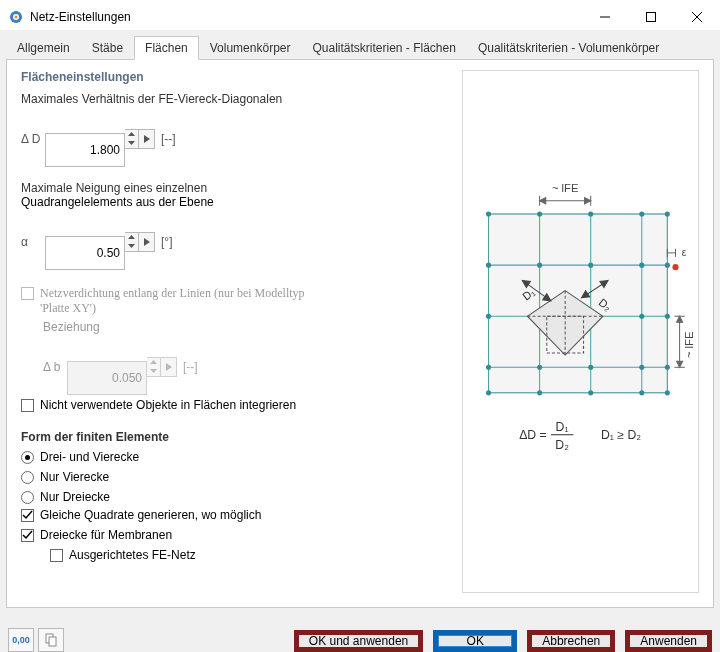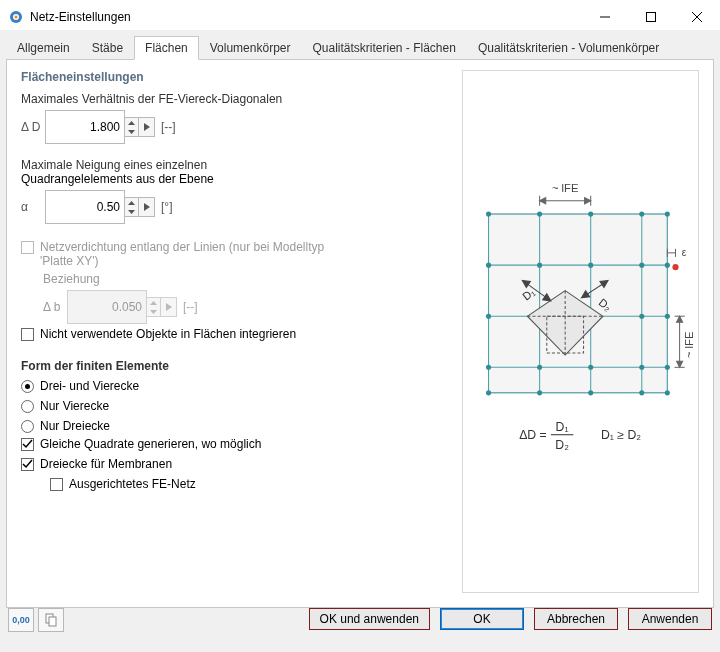--- a/index.html
+++ b/index.html
@@ -68,20 +68,21 @@
     background: #fff;
   }
   .section-title { color:#5b6f85; font-weight:600; margin-bottom:8px; }
   .label { color:#333; margin-top:8px; }
   .row { display:flex; align-items:center; margin-top:4px; }
   .sym { width: 24px; color:#555; }
   .numfield {
     width: 80px; height:24px; border:1px solid #b8b8b8; background:#fff;
     display:flex; align-items:center; justify-content:flex-end;
     padding: 16px 4px;
+    margin-top: 23px;
   }
   .numfield.disabled { background:#f3f3f3; color:#9a9a9a; border-color:#d0d0d0; }
   .spin { width:14px; height:20px; display:flex; flex-direction:column; border:1px solid #b8b8b8; border-left:none; background:#f6f6f6; }
   .spin .s { flex:1; display:flex; align-items:center; justify-content:center; }
   .spin.disabled { border-color:#d0d0d0; }
   .arrowbtn { width:16px;height:20px;border:1px solid #b8b8b8;border-left:none;display:flex;align-items:center;justify-content:center;background:#f6f6f6; }
   .arrowbtn.disabled { border-color:#d0d0d0; }
   .unit { margin-left:6px; color:#555; }
   .unit.disabled { color:#aaa; }
   .chk-row { display:flex; align-items:flex-start; margin-top:10px; }
@@ -92,31 +93,31 @@
   .radio-row{ display:flex; align-items:center; margin-top:6px; }
   .radio { width:13px;height:13px;border:1px solid #666;border-radius:50%;display:flex;align-items:center;justify-content:center;margin-right:6px; }
   .radio .dot{ width:5px;height:5px;border-radius:50%;background:#000;display:none; }
   .radio.checked .dot{display:block;}
   .disabled-text { color:#9a9a9a; }
   .group-sub { margin-left: 22px; margin-top:4px; }
   .bold { font-weight:600; }
   .bottombar {
     position:absolute; left:0; right:0; bottom:0; height:44px;
     background:#f0f0f0;
-    display:flex; align-items:flex-start;
+    display:flex; align-items:flex-end;
     padding: 0 8px;
     margin-top: 16px;
   }
   .iconbtn {
     width:26px;height:24px;border:1px solid #b8b8b8;background:#f8f8f8;margin-right:4px;
     display:flex;align-items:center;justify-content:center;
   }
   .btns { margin-left:auto; display:flex; gap:10px; }
   .btn {
-    min-width:84px; height:22px; border:1px solid #7f1d1d; background:#e9e9e9;
+    min-width:84px; height:22px; border:5px solid #7f1d1d; background:#e9e9e9;
     display:flex;align-items:center;justify-content:center; padding:0 10px;
   }
   .btn.primary { border-color:#0a63b0; box-shadow: inset 0 0 0 1px #2f89d6; }
   
   .diagram { position:absolute; inset:0; }
 </style>
 </head>
 <body>
 
 <div class="titlebar">
@@ -203,21 +204,21 @@
               </div>
           </div>
           <div class="arrowbtn">
             <svg width="6" height="8">
                 <path d="M0 0 L6 4 L0 8 Z" fill="#555"></path>
               </svg>
           </div>
           <span class="unit">[°]</span>
         </div>
 
-        <div class="chk-row" style="margin-top:16px;">
+        <div class="chk-row" style="margin-top:16px;font-family:Liberation Serif, serif;">
           <div class="chk disabled"></div>
           <div>
             <div class="disabled-text">Netzverdichtung entlang der Linien (nur bei Modelltyp</div>
             <div class="disabled-text">'Platte XY')</div>
           </div>
         </div>
         <div class="group-sub disabled-text">Beziehung</div>
         <div class="row group-sub">
           <span class="sym disabled-text">Δ b</span>
           <div class="numfield disabled">0.050</div>

